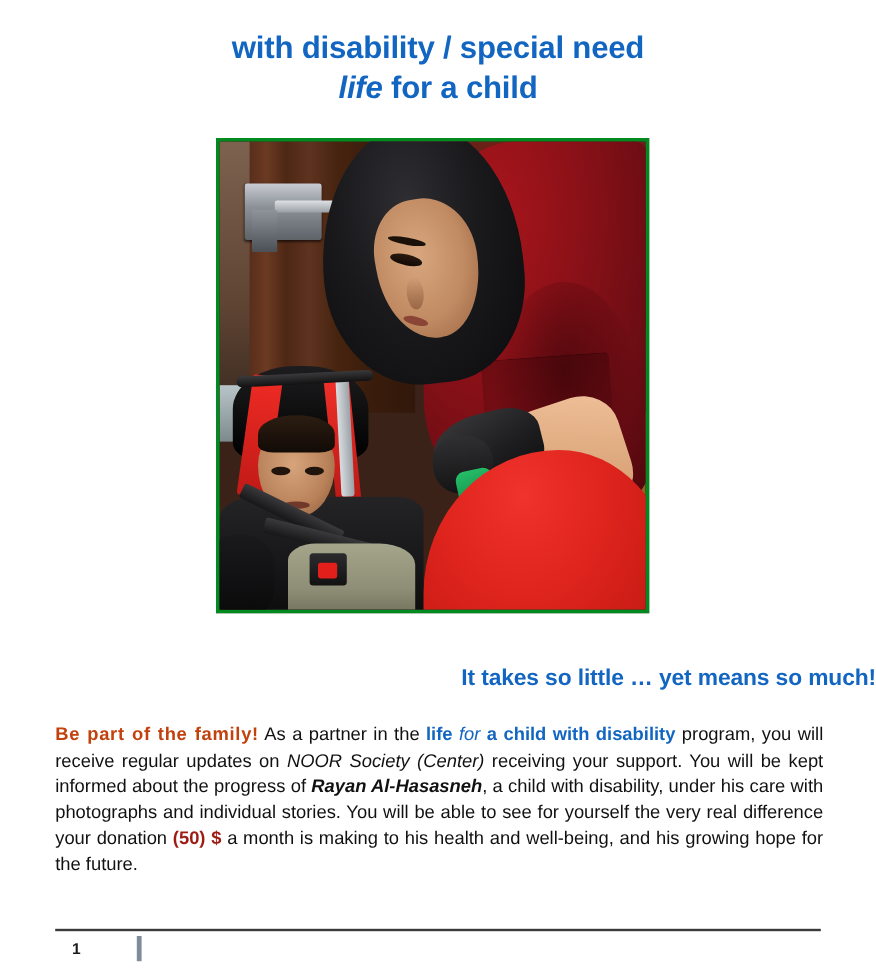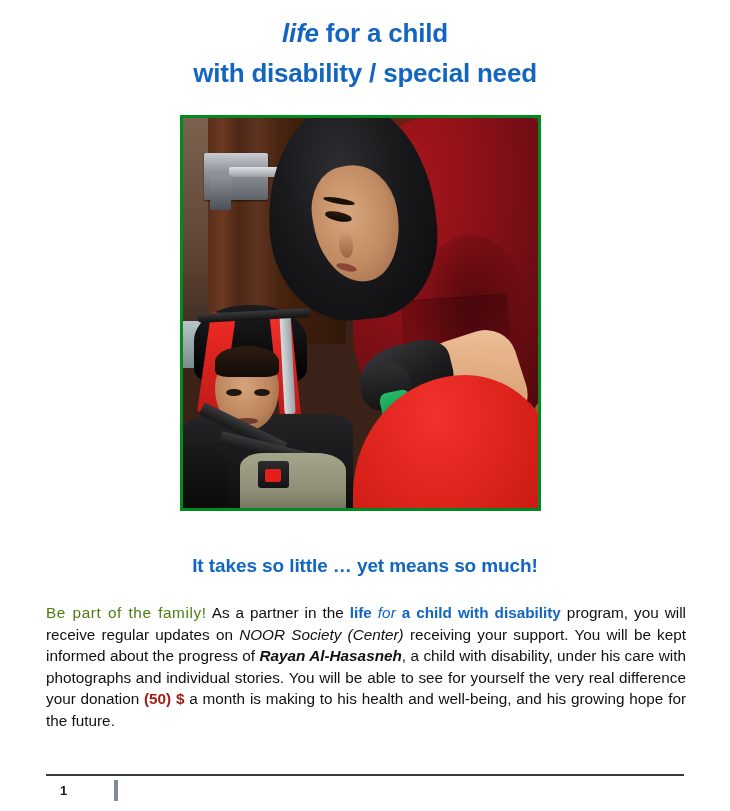--- a/index.html
+++ b/index.html
@@ -374,41 +374,41 @@
     background: radial-gradient(ellipse at 40% 20%, #f0332c 0%, #de241d 40%, #b9150f 100%);
     border-radius: 60% 50% 10% 10% / 70% 60% 10% 10%;
   }
 
   
   .tagline {
     position: absolute;
     top: 555px;
     left: 0;
     width: 730px;
-    text-align: center;
+    text-align: right;
     color: #1266C2;
     font-weight: bold;
     font-size: 19px;
     letter-spacing: -0.1px;
   }
 
   
   .body-text {
     position: absolute;
     top: 602px;
     left: 46px;
     width: 640px;
     font-size: 15.3px;
     line-height: 21.6px;
     text-align: justify;
     color: #111111;
   }
   .grn-bold {
-    color: #4d7c0f;
-    font-weight: normal;
+    color: #c2410c;
+    font-weight: bold;
     letter-spacing: 0.6px;
   }
   .blue-bold { color: #1266C2; font-weight: bold; }
   .blue-ital { color: #1266C2; font-style: italic; }
   .ital { font-style: italic; }
   .bold-ital { font-weight: bold; font-style: italic; }
   .red-bold { color: #9E1B13; font-weight: bold; }
 
   
   .footer-rule {
@@ -453,22 +453,22 @@
   }
   .footer-green { color: #19A33A; font-weight: bold; }
   .footer-ital { font-style: italic; font-weight: bold; }
 </style>
 </head>
 <body>
 
 <div class="page">
 
   <div class="title-block">
+    <div class="title-line title-line-2">with disability / special need</div>
     <div class="title-line title-line-1"><span class="it">life</span><span> for a child</span></div>
-    <div class="title-line title-line-2">with disability / special need</div>
   </div>
 
   <div class="photo-frame">
     <div class="photo">
       <div class="ph-door"></div>
       <div class="ph-door-left-wall"></div>
       <div class="ph-bg-right"></div>
       <div class="ph-floor"></div>
       <div class="ph-floor2"></div>
       <div class="ph-handle"></div>

